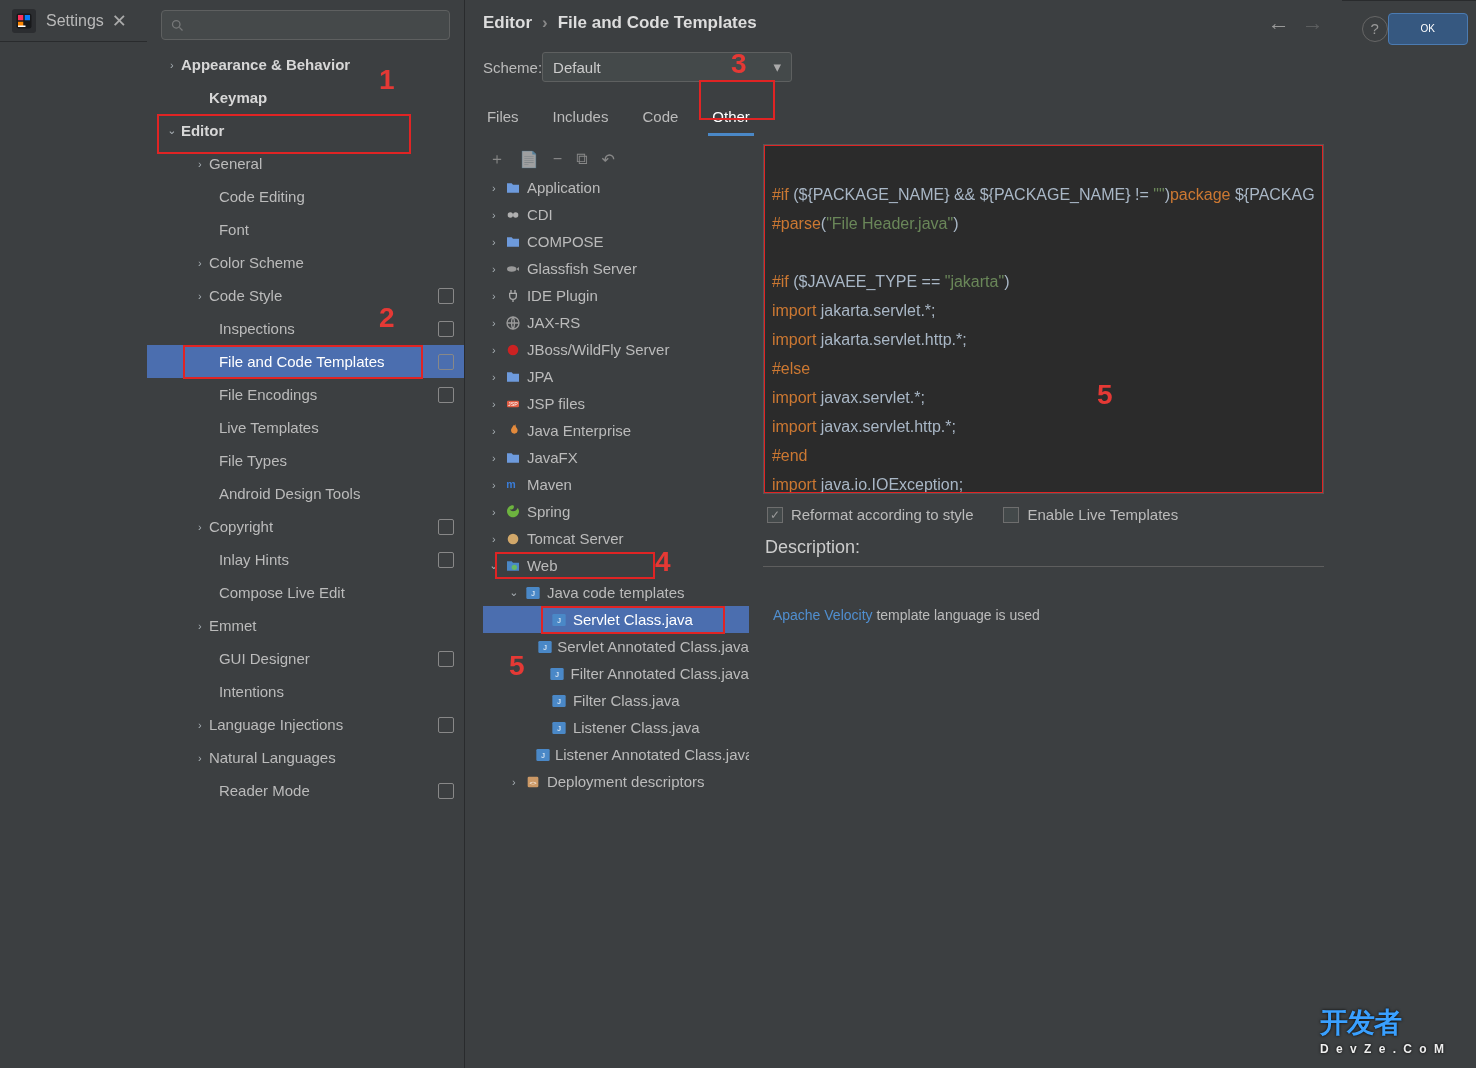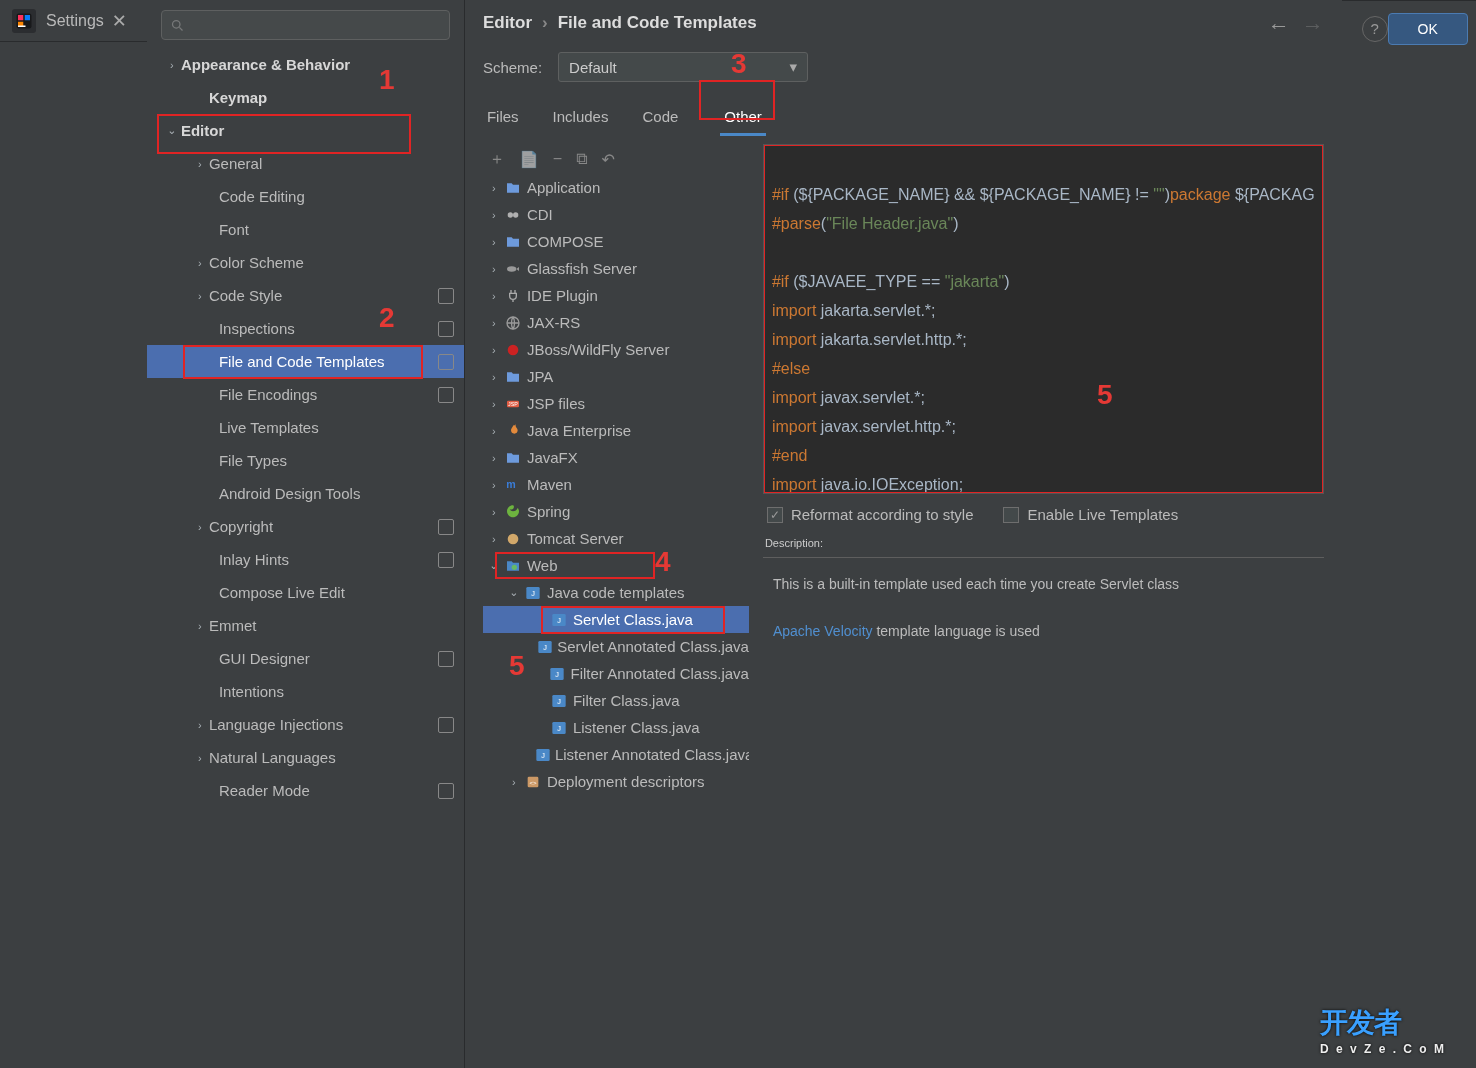--- a/index.html
+++ b/index.html
@@ -23,54 +23,54 @@
 .tree-row.bold .label{font-weight:700;color:#d7d7d7;}
 .tree-row.d1{padding-left:16px;}
 .tree-row.d2{padding-left:44px;}
 .tree-row.d3{padding-left:54px;}
 .main{flex:1;display:flex;flex-direction:column;min-width:0;}
 .breadcrumb{height:38px;display:flex;align-items:center;padding:8px 18px 0 18px;color:#ddd;font-size:17px;font-weight:600;}
 .breadcrumb .sep{margin:0 10px;color:#888;}
 .nav-arrows{margin-left:auto;display:flex;gap:12px;color:#999;}
 .nav-arrows span{font-size:22px;cursor:pointer;}
 .nav-arrows .disabled{opacity:.35;}
-.scheme-row{display:flex;align-items:center;padding:14px 18px 10px 18px;gap:16px;}
+.scheme-row{display:flex;align-items:center;padding:14px 18px 10px 18px;}
 .scheme-row .lbl{font-size:15px;color:#bbb;}
 .scheme-select{flex:0 0 250px;height:30px;background:#44494a;border:1px solid #5e6060;border-radius:3px;display:flex;align-items:center;padding:0 10px;color:#ccc;font-size:15px;position:relative;}
 .scheme-select::after{content:"▾";position:absolute;right:10px;color:#aaa;}
 .tabs{display:flex;gap:26px;padding:10px 18px 0 18px;font-size:15px;}
 .tab{padding:6px 4px 8px 4px;color:#bbb;cursor:pointer;border-bottom:3px solid transparent;}
-.tab.active{border-bottom:3px solid #4a88c7;color:#fff;margin-left:12px;}
+.tab.active{border-bottom:3px solid #4a88c7;color:#fff;}
 .content{flex:1;display:flex;padding:8px 18px 8px 18px;gap:14px;min-height:0;}
 .left-col{width:266px;display:flex;flex-direction:column;min-height:0;}
 .toolbar{height:30px;display:flex;align-items:center;gap:14px;padding:2px 6px;color:#888;font-size:16px;}
 .toolbar span{cursor:pointer;}
 .tpl-tree{flex:1;overflow:auto;font-size:15px;background:#3c3f41;position:relative;}
 .tpl-row{display:flex;align-items:center;height:27px;cursor:pointer;white-space:nowrap;}
 .tpl-row.selected{background:#4b6eaf;color:#fff;}
 .tpl-row .chev{width:14px;text-align:center;color:#a8afb4;font-size:11px;}
 .tpl-row .icon{width:20px;height:20px;margin:0 4px 0 2px;display:flex;align-items:center;justify-content:center;}
 .tpl-row.d0{padding-left:4px;}
 .tpl-row.d1{padding-left:24px;}
 .tpl-row.d2{padding-left:50px;}
 .right-col{flex:1;display:flex;flex-direction:column;min-width:0;}
 .editor{flex:0 0 350px;background:#2b2b2b;border:1px solid #555;font-family:"JetBrains Mono",Consolas,monospace;font-size:16px;line-height:29px;padding:6px 8px;white-space:pre;overflow:hidden;position:relative;}
 .editor .kw{color:#cc7832;}
 .editor .str{color:#6a8759;}
 .editor .dir{color:#cc7832;}
 .editor .txt{color:#a9b7c6;}
 .opts{display:flex;align-items:center;gap:30px;padding:12px 4px;font-size:15px;}
 .cb{width:16px;height:16px;border:1px solid #6e6e6e;background:#43494a;display:inline-flex;align-items:center;justify-content:center;margin-right:8px;font-size:12px;color:#999;}
-.desc-lbl{font-size:11px;color:#ccc;margin:2px 0 8px 2px;}
+.desc-lbl{font-size:18px;color:#ccc;margin:2px 0 8px 2px;}
 .desc-box{border-top:1px solid #5e5e5e;padding:14px 10px;font-size:14px;color:#bcbcbc;line-height:1.8;}
 .desc-box a{color:#508fd0;text-decoration:none;}
 .footer{height:56px;border-top:1px solid #292b2d;display:flex;align-items:center;padding:0 20px;}
 .footer .help{width:26px;height:26px;border-radius:50%;border:1px solid #666;display:flex;align-items:center;justify-content:center;color:#999;font-size:15px;}
 .footer .buttons{margin-left:auto;display:flex;gap:12px;}
-.btn{min-width:80px;height:32px;border-radius:4px;display:flex;align-items:center;justify-content:center;font-size:14px;cursor:pointer;}
+.btn{min-width:80px;height:32px;border-radius:4px;display:flex;align-items:center;justify-content:center;font-size:10px;cursor:pointer;}
 .btn.primary{background:#365880;border:1px solid #4b7bb2;color:#fff;}
 .btn.secondary{background:#4c5052;border:1px solid #5e6060;color:#ccc;}
 .anno{position:absolute;border:2px solid #e02424;pointer-events:none;}
 .anno-num{position:absolute;color:#e53935;font-size:28px;font-weight:700;pointer-events:none;}
 .watermark{position:absolute;right:30px;bottom:12px;font-family:"Microsoft YaHei",sans-serif;font-size:28px;color:#3aa0ff;font-weight:700;letter-spacing:-1px;text-shadow:0 0 3px #000;}
 .watermark .s{font-size:12px;color:#eee;display:block;letter-spacing:2px;}
 .svg-icn{width:16px;height:16px;}
 ::-webkit-scrollbar{width:10px;height:10px;}
 ::-webkit-scrollbar-thumb{background:#565656;}
 ::-webkit-scrollbar-track{background:#3c3f41;}
@@ -500,21 +500,20 @@
                 <span>Reformat according to style</span>
               </label>
             <label style="display:flex;align-items:center;">
                 <span class="cb"></span>
                 <span>Enable Live Templates</span>
               </label>
           </div>
 
           <div class="desc-lbl">Description:</div>
           <div class="desc-box">
-            <div>This is a built-in template used each time you create Servlet class</div>
             <div style="margin-top:22px;"><a href="#">Apache Velocity</a><span> template language is used</span></div>
           </div>
         </div>
       </div>
     </div>
   </div>
 
   <div class="footer">
     <div class="help">?</div>
     <div class="buttons">

